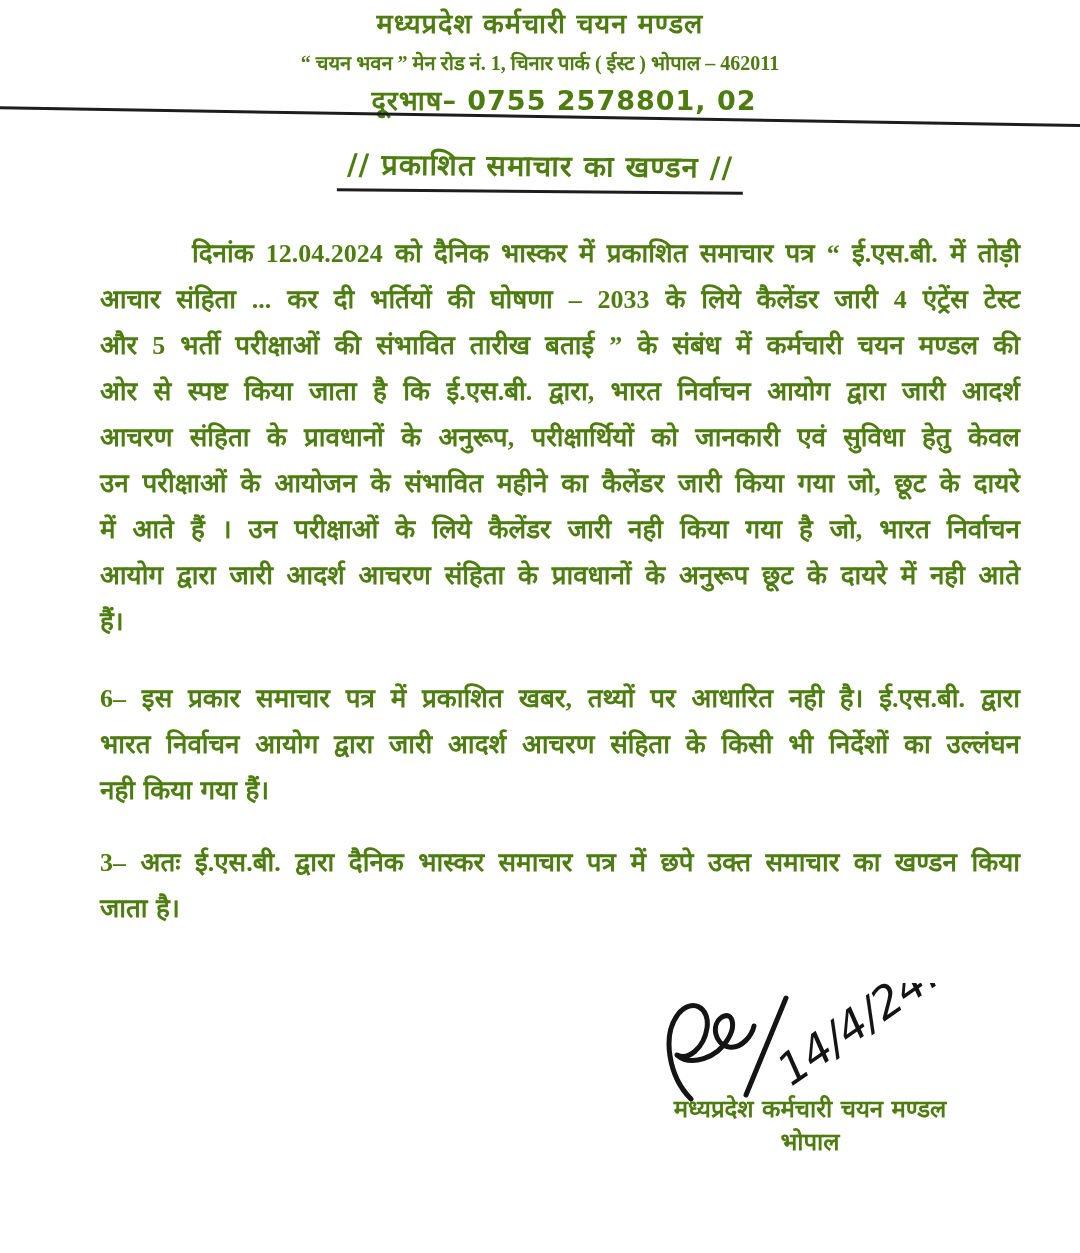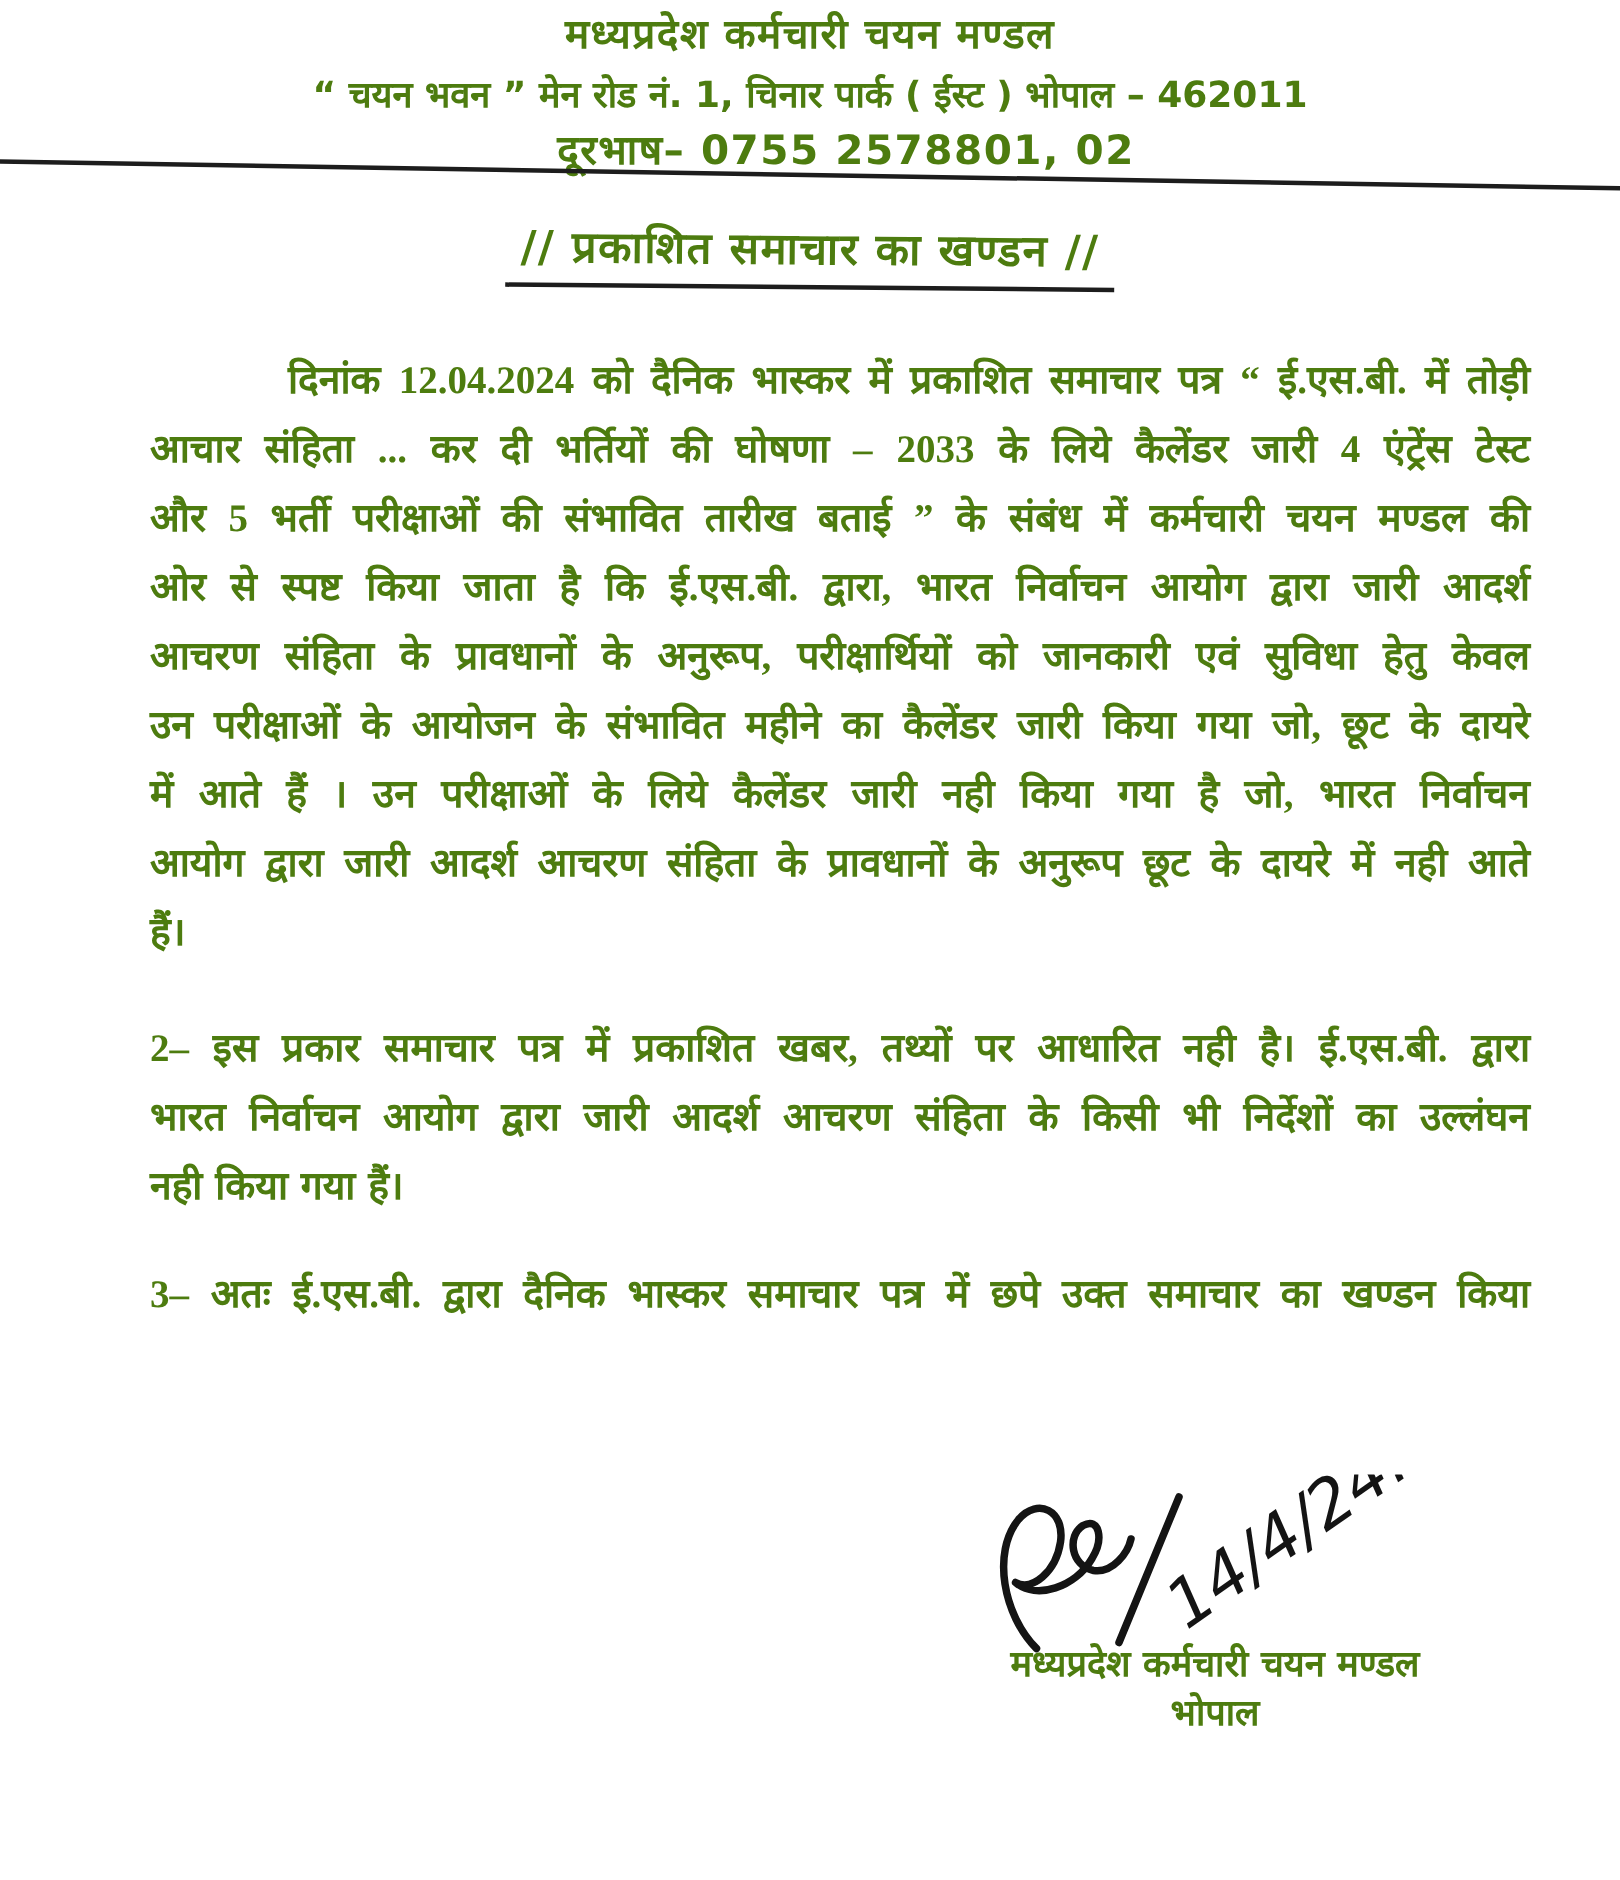--- a/index.html
+++ b/index.html
@@ -13,21 +13,21 @@
     background: #ffffff;
     color: #4d7c0f;
     font-family: "DejaVu Sans", "Liberation Sans", sans-serif;
     font-weight: 700;
     overflow: hidden;
   }
 
   
   .letterhead { position: absolute; top: 5px; left: 0; width: 100%; text-align: center; }
   .org-name    { font-size: 27px; line-height: 38px; letter-spacing: 1px; }
-  .org-address { font-size: 24px; line-height: 41px; }
+  .org-address { font-size: 20px; line-height: 41px; font-family: Liberation Serif, serif; }
   .org-phone   { font-size: 27px; line-height: 34px; letter-spacing: 1px; margin-left: 48px; }
 
   .header-rule {
     position: absolute; top: 106px; left: -10px;
     width: 1105px; height: 3px; background: #1d1d1d;
     transform: rotate(0.95deg); transform-origin: left center;
   }
 
   
   .title-row { position: absolute; top: 147px; left: 0; width: 100%; text-align: center; }
@@ -91,27 +91,28 @@
       <div class="t-line">और 5 भर्ती परीक्षाओं की संभावित तारीख बताई ” के संबंध में कर्मचारी चयन मण्डल की</div>
       <div class="t-line">ओर से स्पष्ट किया जाता है कि ई.एस.बी. द्वारा, भारत निर्वाचन आयोग द्वारा जारी आदर्श</div>
       <div class="t-line">आचरण संहिता के प्रावधानों के अनुरूप, परीक्षार्थियों को जानकारी एवं सुविधा हेतु केवल</div>
       <div class="t-line">उन परीक्षाओं के आयोजन के संभावित महीने का कैलेंडर जारी किया गया जो, छूट के दायरे</div>
       <div class="t-line">में आते हैं । उन परीक्षाओं के लिये कैलेंडर जारी नही किया गया है जो, भारत निर्वाचन</div>
       <div class="t-line">आयोग द्वारा जारी आदर्श आचरण संहिता के प्रावधानों के अनुरूप छूट के दायरे में नही आते</div>
       <div class="t-line para-end">हैं।</div>
     </div>
 
     <div class="para para-2">
-      <div class="t-line">2– इस प्रकार समाचार पत्र में प्रकाशित खबर, तथ्यों पर आधारित नही है। ई.एस.बी. द्वारा</div>
+      <div class="t-line">6– इस प्रकार समाचार पत्र में प्रकाशित खबर, तथ्यों पर आधारित नही है। ई.एस.बी. द्वारा</div>
       <div class="t-line">भारत निर्वाचन आयोग द्वारा जारी आदर्श आचरण संहिता के किसी भी निर्देशों का उल्लंघन</div>
       <div class="t-line para-end">नही किया गया हैं।</div>
     </div>
 
     <div class="para para-3">
       <div class="t-line">3– अतः ई.एस.बी. द्वारा दैनिक भास्कर समाचार पत्र में छपे उक्त समाचार का खण्डन किया</div>
+      <div class="t-line para-end">जाता है।</div>
     </div>
   </main>
 
   <div class="signature">
     <svg class="sig-svg" viewBox="0 0 430 120" aria-hidden="true">
 
       <path class="sig-stroke" d="M 96 116 C 74 94, 66 52, 84 30 C 97 15, 115 24, 112 45 C 109 65, 93 78, 82 72 C 96 84, 122 75, 133 56 C 141 43, 138 28, 127 34 C 116 41, 119 61, 134 64 C 147 66, 157 52, 159 43"></path>
 
       <path class="sig-stroke" d="M 151 112 L 191 15"></path>
 

